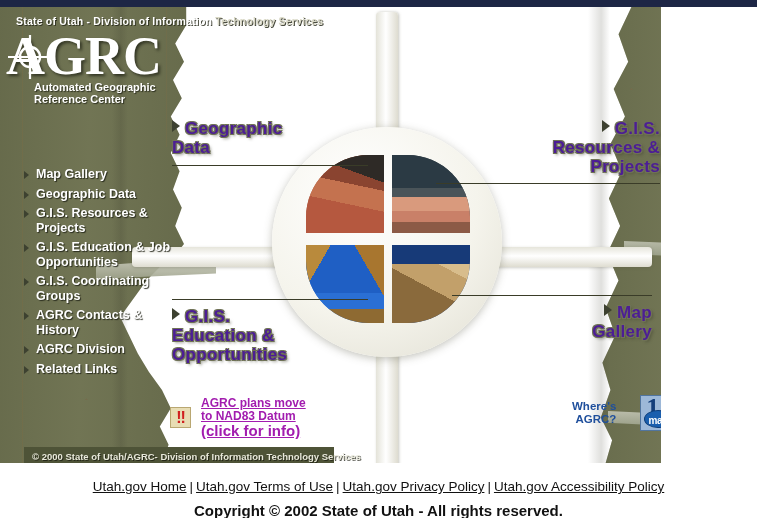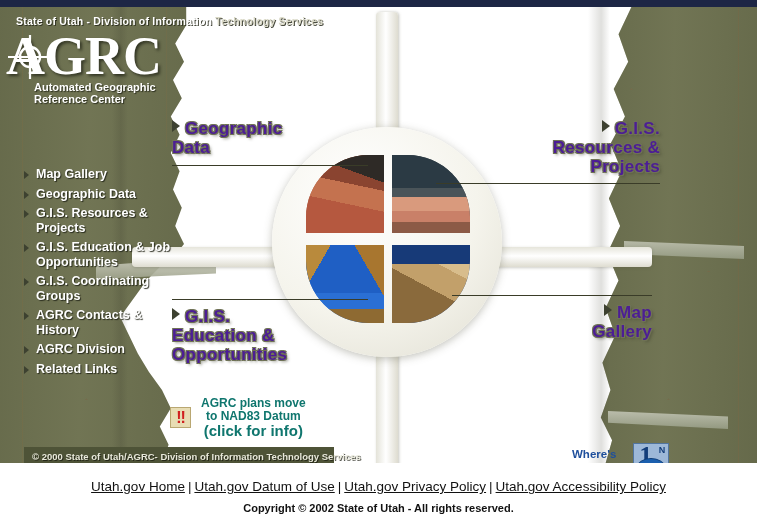--- a/index.html
+++ b/index.html
@@ -21,21 +21,21 @@
   
   .topbar {
     position: absolute; left: 0; top: 0;
     width: 757px; height: 7px;
     background: #1d2645;
   }
 
   
   .banner {
     position: absolute; left: 0; top: 7px;
-    width: 757px; height: 456px;
+    width: 661px; height: 456px;
     overflow: hidden;
     background: #ffffff;
   }
 
   
   .topo {
     position: absolute;
     background-color: #6d7150;
     background-image:
       radial-gradient(ellipse 70px 34px at 22% 18%, rgba(118,106,74,.55) 0 1px, transparent 1.5px),
@@ -340,31 +340,32 @@
     width: 21px; height: 21px;
     background: #e8ddb4;
     border: 1px solid #b9a772;
     color: #d02020;
     font-size: 16px; font-weight: bold;
     line-height: 19px; text-align: center;
     letter-spacing: -1px;
   }
   .nad-text {
     font-size: 12px; font-weight: bold;
-    line-height: 13px; color: #0f766e;
-    text-align: center;
+    line-height: 13px; color: #a21caf;
+    text-align: left;
     text-shadow: 0 1px 0 rgba(255,255,255,.7);
+    text-decoration: underline;
   }
   .nad-text .small { font-size: 15px; display: block; margin-top: 1px; }
 
   
   .wheres {
     position: absolute; left: 572px; top: 388px;
-    display: flex; align-items: center; gap: 17px;
-    z-index: 9; cursor: pointer; margin-top: 48px;
+    display: flex; align-items: center; gap: 24px;
+    z-index: 9; cursor: pointer;
   }
   .wheres-txt {
     font-size: 11.5px; font-weight: bold;
     line-height: 13px; color: #1f4f9c;
     text-align: right;
   }
   .onemap {
     position: relative;
     width: 36px; height: 36px;
     background: #9db8d8;
@@ -423,21 +424,21 @@
     line-height: 18px;
   }
   .footer-links a {
     color: #111111;
     text-decoration: underline;
     cursor: pointer;
   }
   .footer-links .sep { text-decoration: none; padding: 0 3px; }
   .footer-copy {
     margin-top: 6px;
-    font-size: 11px;
+    font-size: 15px;
     font-weight: bold;
     color: #111111;
   }
 </style>
 </head>
 <body>
 
 <div id="page">
 
   <div class="topbar"></div>
@@ -588,18 +589,18 @@
     </div>
 
     <div class="copybar">
       <span>© 2000 State of Utah/AGRC- Division of Information Technology  Services</span>
     </div>
 
   </div>
 
   <div class="footer">
     <div class="footer-links">
-      <a>Utah.gov Home</a><span class="sep">|</span><a>Utah.gov Datum of Use</a><span class="sep">|</span><a>Utah.gov Privacy Policy</a><span class="sep">|</span><a>Utah.gov Accessibility Policy</a>
+      <a>Utah.gov Home</a><span class="sep">|</span><a>Utah.gov Terms of Use</a><span class="sep">|</span><a>Utah.gov Privacy Policy</a><span class="sep">|</span><a>Utah.gov Accessibility Policy</a>
     </div>
     <div class="footer-copy">Copyright © 2002 State of Utah - All rights reserved.</div>
   </div>
 
 </div>
 
 </body></html>

